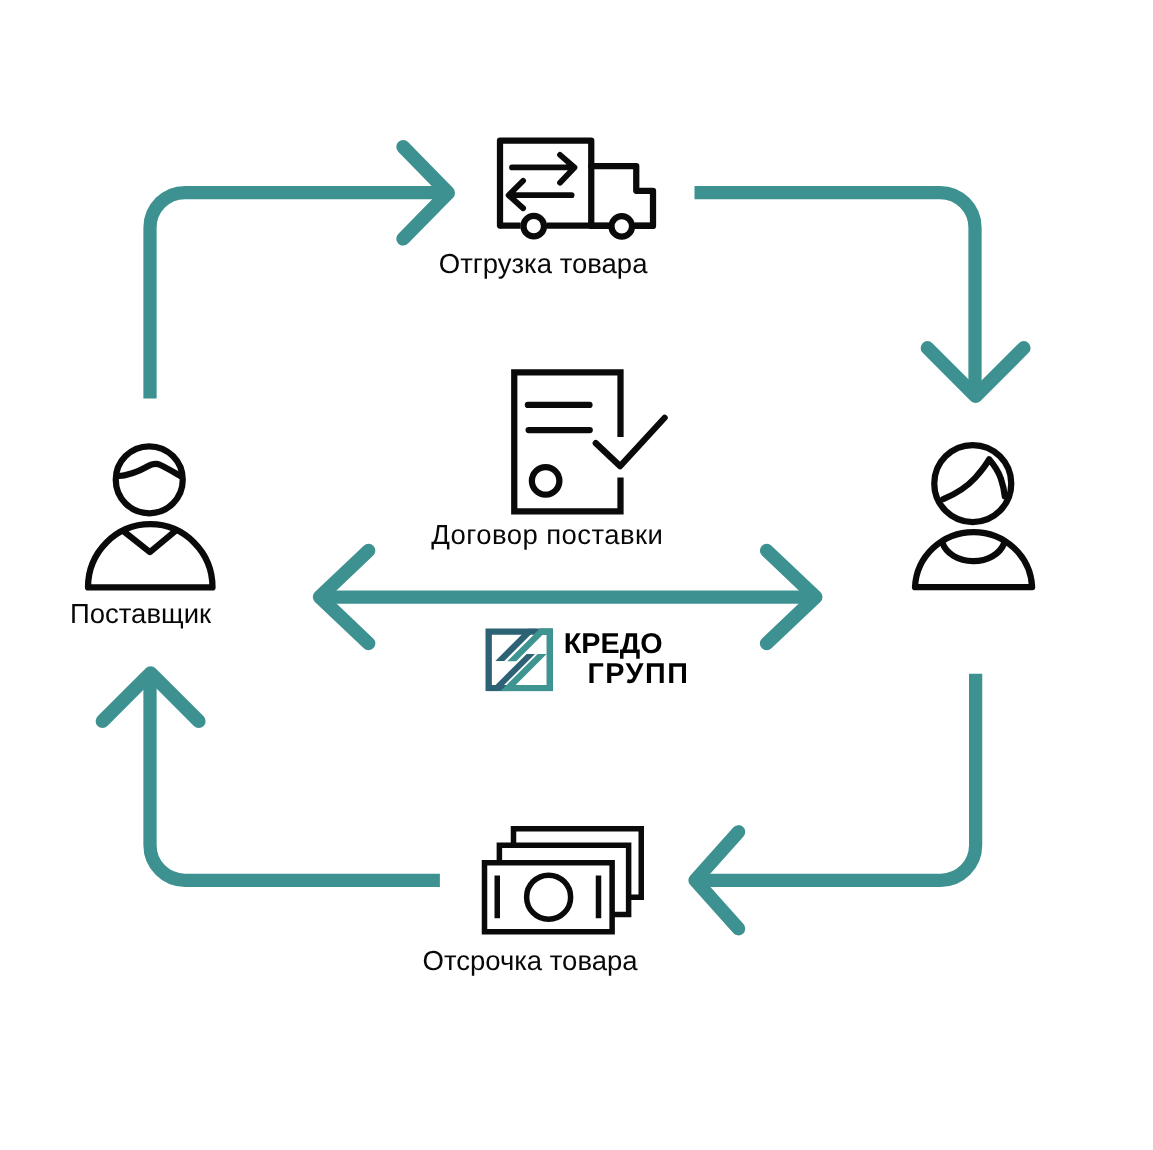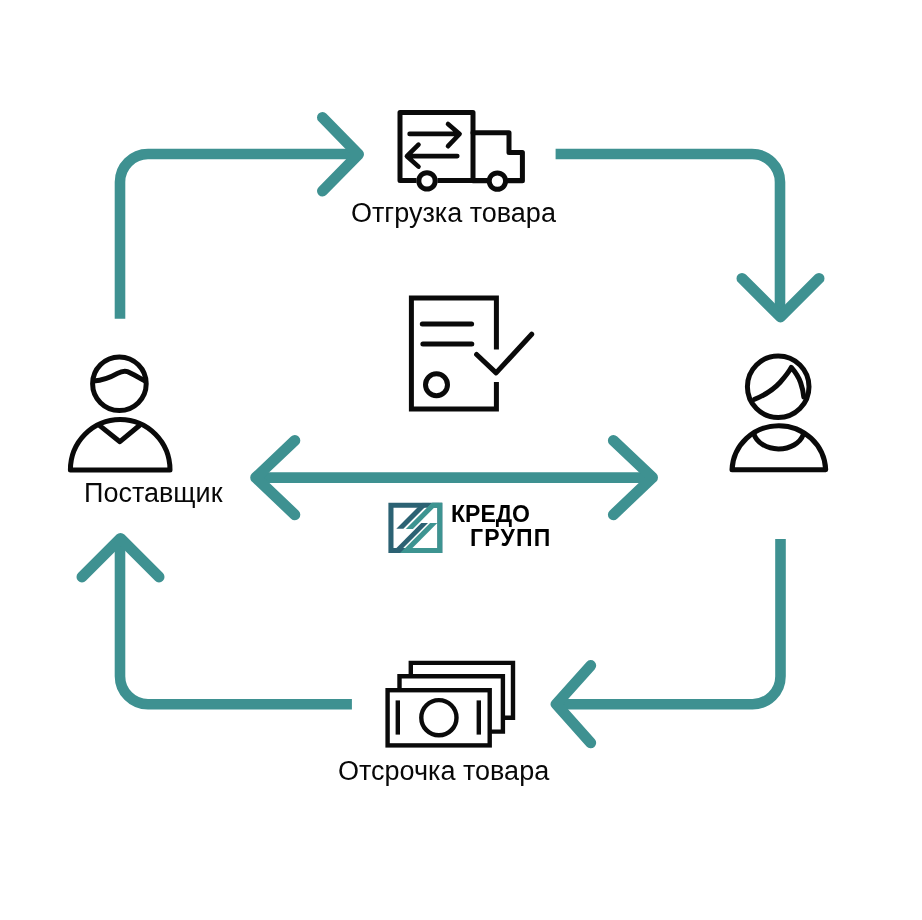--- a/index.html
+++ b/index.html
@@ -6,21 +6,21 @@
   body {
     width:922px; height:920px;
     background:#ffffff;
     font-family:"Liberation Sans", sans-serif;
     overflow:hidden;
   }
   #stage { position:relative; width:922px; height:920px; }
   #canvas { position:absolute; left:0; top:0; }
   .lbl {
     position:absolute;
-    font-size:27px;
+    font-size:22px;
     color:#080808;
     white-space:nowrap;
     line-height:1;
   }
   .logo-word {
     position:absolute;
     font-weight:700;
     font-size:23px;
     line-height:1;
     color:#000000;
@@ -108,18 +108,19 @@
       <g clip-path="url(#logoSquare)">
         <path fill="#2C6273" d="M422.3,502.7 L429.4,502.7 L403.4,528.7 L396.3,528.7 Z"></path>
         <path fill="#3D9491" d="M432.0,502.7 L439.1,502.7 L412.9,528.9 L405.8,528.9 Z"></path>
         <path fill="#2C6273" d="M421.3,523.1 L428.0,523.1 L398.2,552.9 L391.5,552.9 Z"></path>
         <path fill="#3D9491" d="M430.1,523.1 L437.3,523.1 L407.5,552.9 L400.3,552.9 Z"></path>
       </g>
     </g>
   </svg>
 
   <div class="lbl" style="left:351px; top:200px;">Отгрузка товара</div>
+  <div class="lbl" style="left:345px; top:417px; letter-spacing:0.35px;">Договор поставки</div>
   <div class="lbl" style="left:338px; top:758px;">Отсрочка товара</div>
-  <div class="lbl" style="left:56px; top:480px;margin-left:28px;">Поставщик</div>
+  <div class="lbl" style="left:56px; top:480px;">Поставщик</div>
 
   <div class="logo-word logo-word-1">КРЕДО</div>
   <div class="logo-word logo-word-2">ГРУПП</div>
 </div>
 
 </body></html>

